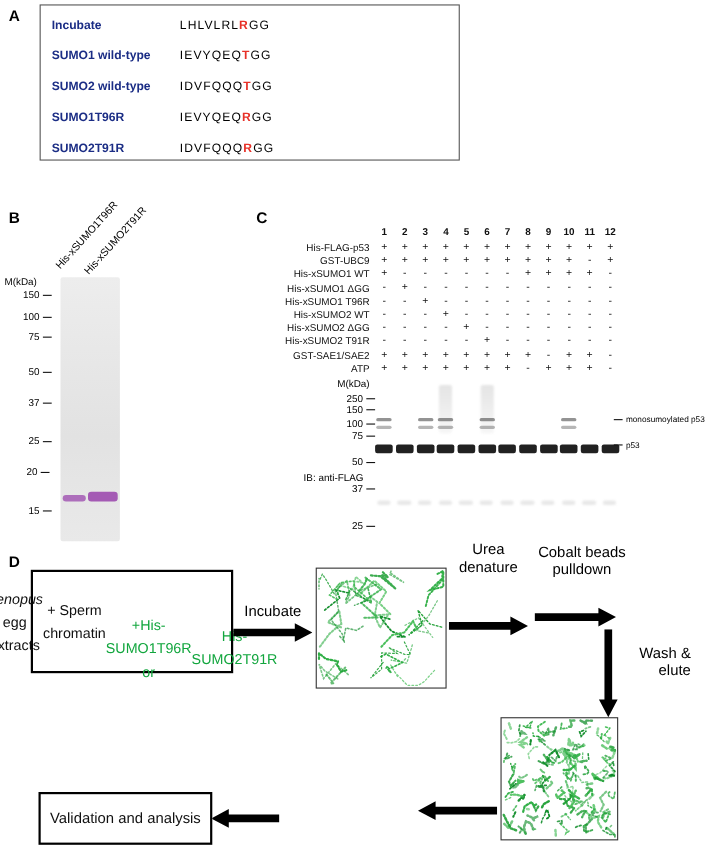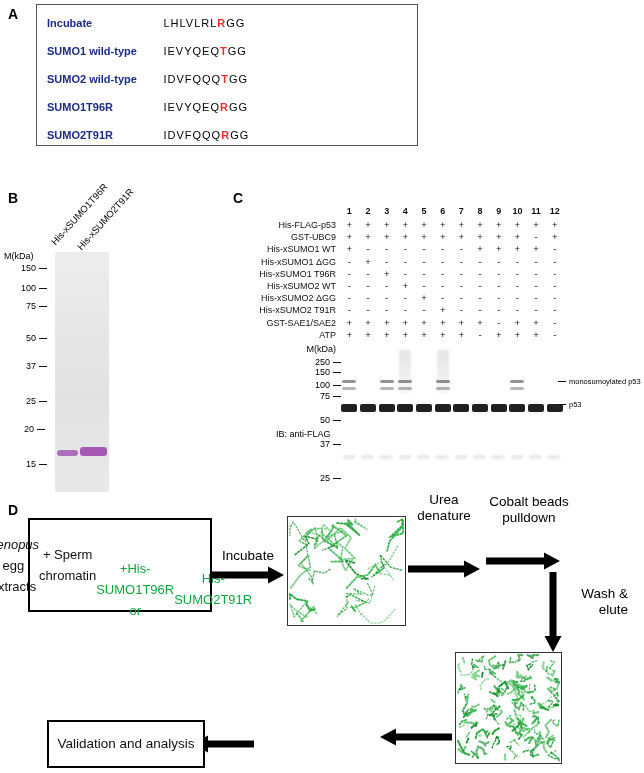--- a/index.html
+++ b/index.html
@@ -608,17 +608,17 @@
 
   <svg class="arrow" style="left:378px;top:728px" width="74" height="18">
       <polygon points="74,5.5 18,5.5 18,0.5 2,9 18,17.5 18,12.5 74,12.5"></polygon>
     </svg>
 
 
   <svg class="arrow" style="left:190px;top:735px" width="64" height="18">
       <polygon points="64,5.5 18,5.5 18,0.5 2,9 18,17.5 18,12.5 64,12.5"></polygon>
     </svg>
 
-  <div class="d-box" style="left:47px;top:720px;width:158px;height:48px">
+  <div class="d-box" style="left:35px;top:720px;width:158px;height:48px">
       <div style="line-height:16px">Validation and analysis</div>
     </div>
 
 </div>
 
 </body></html>

